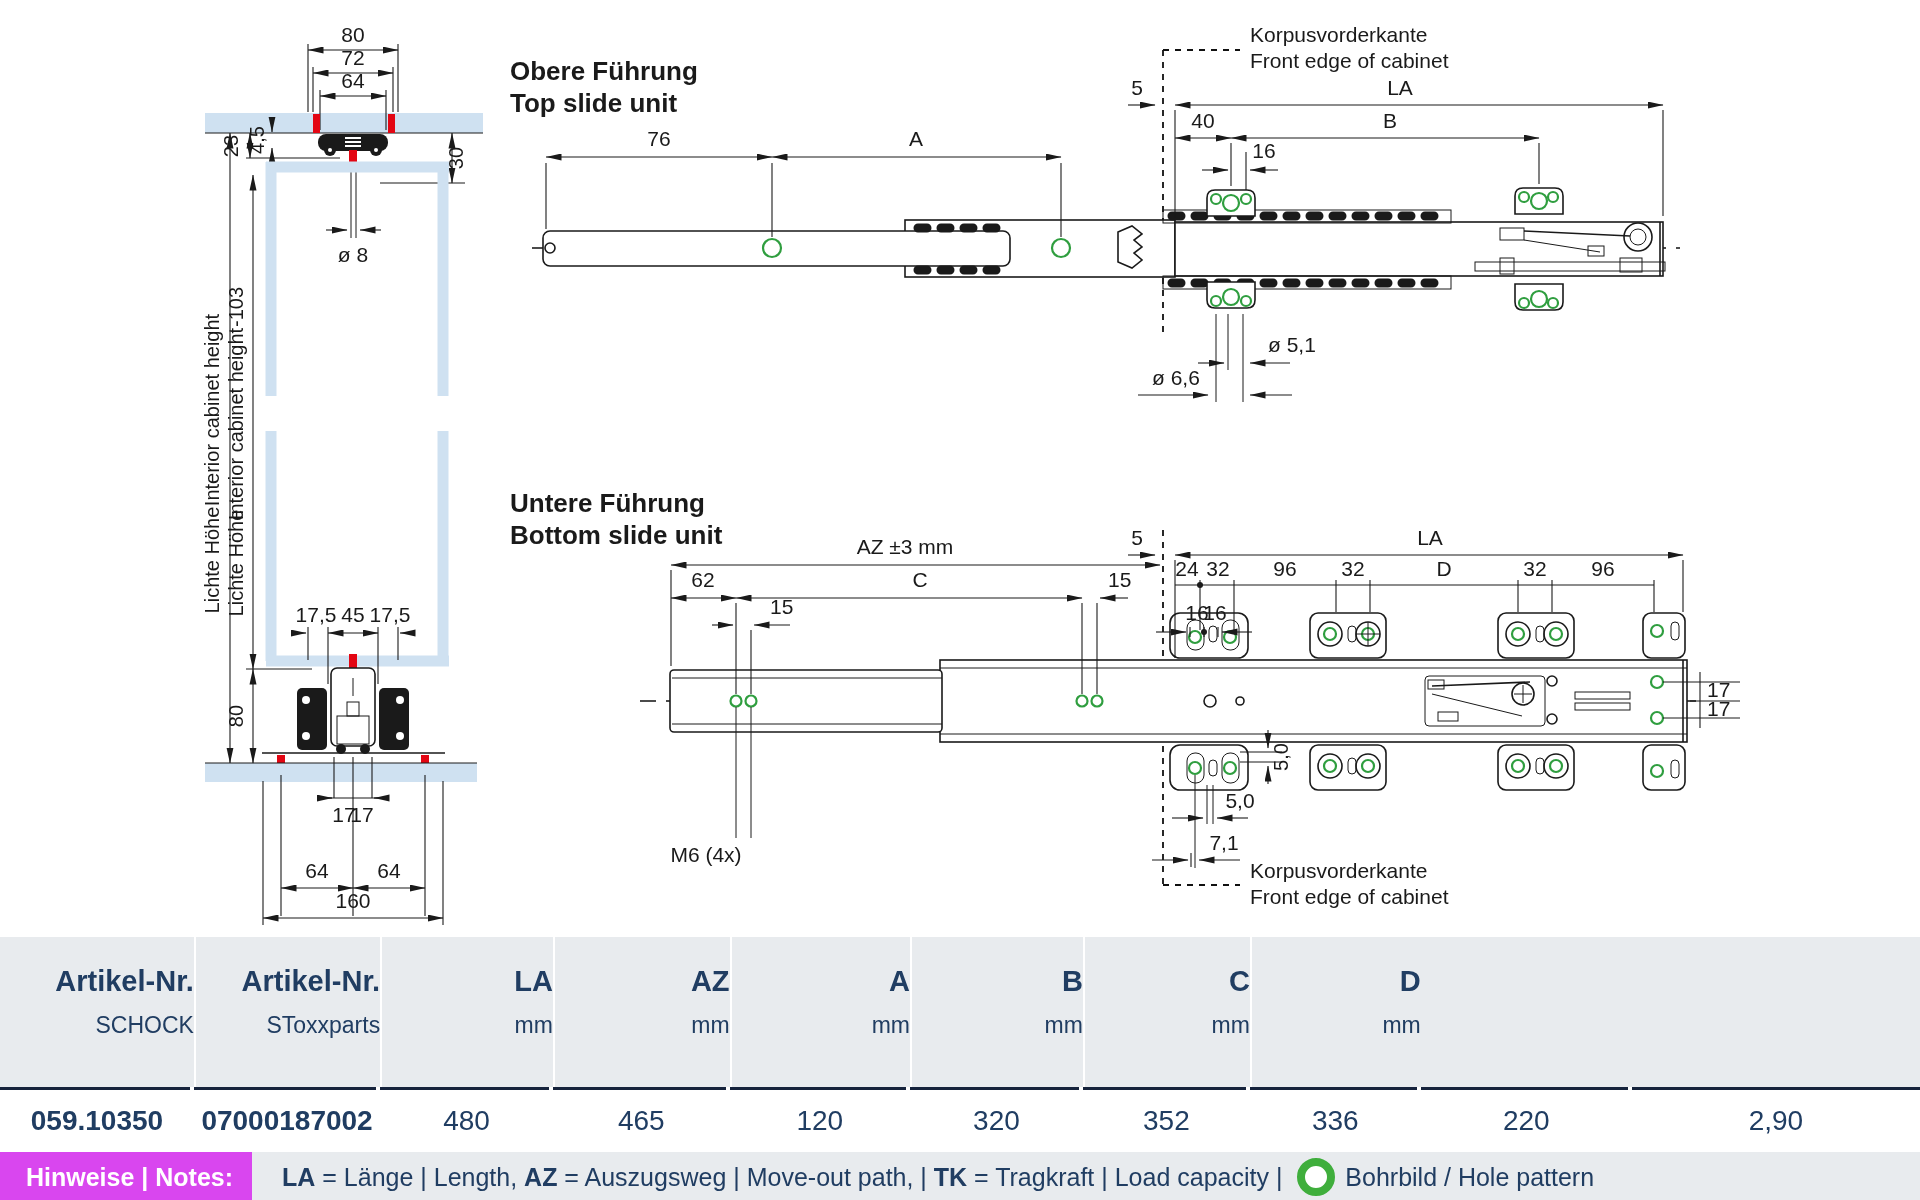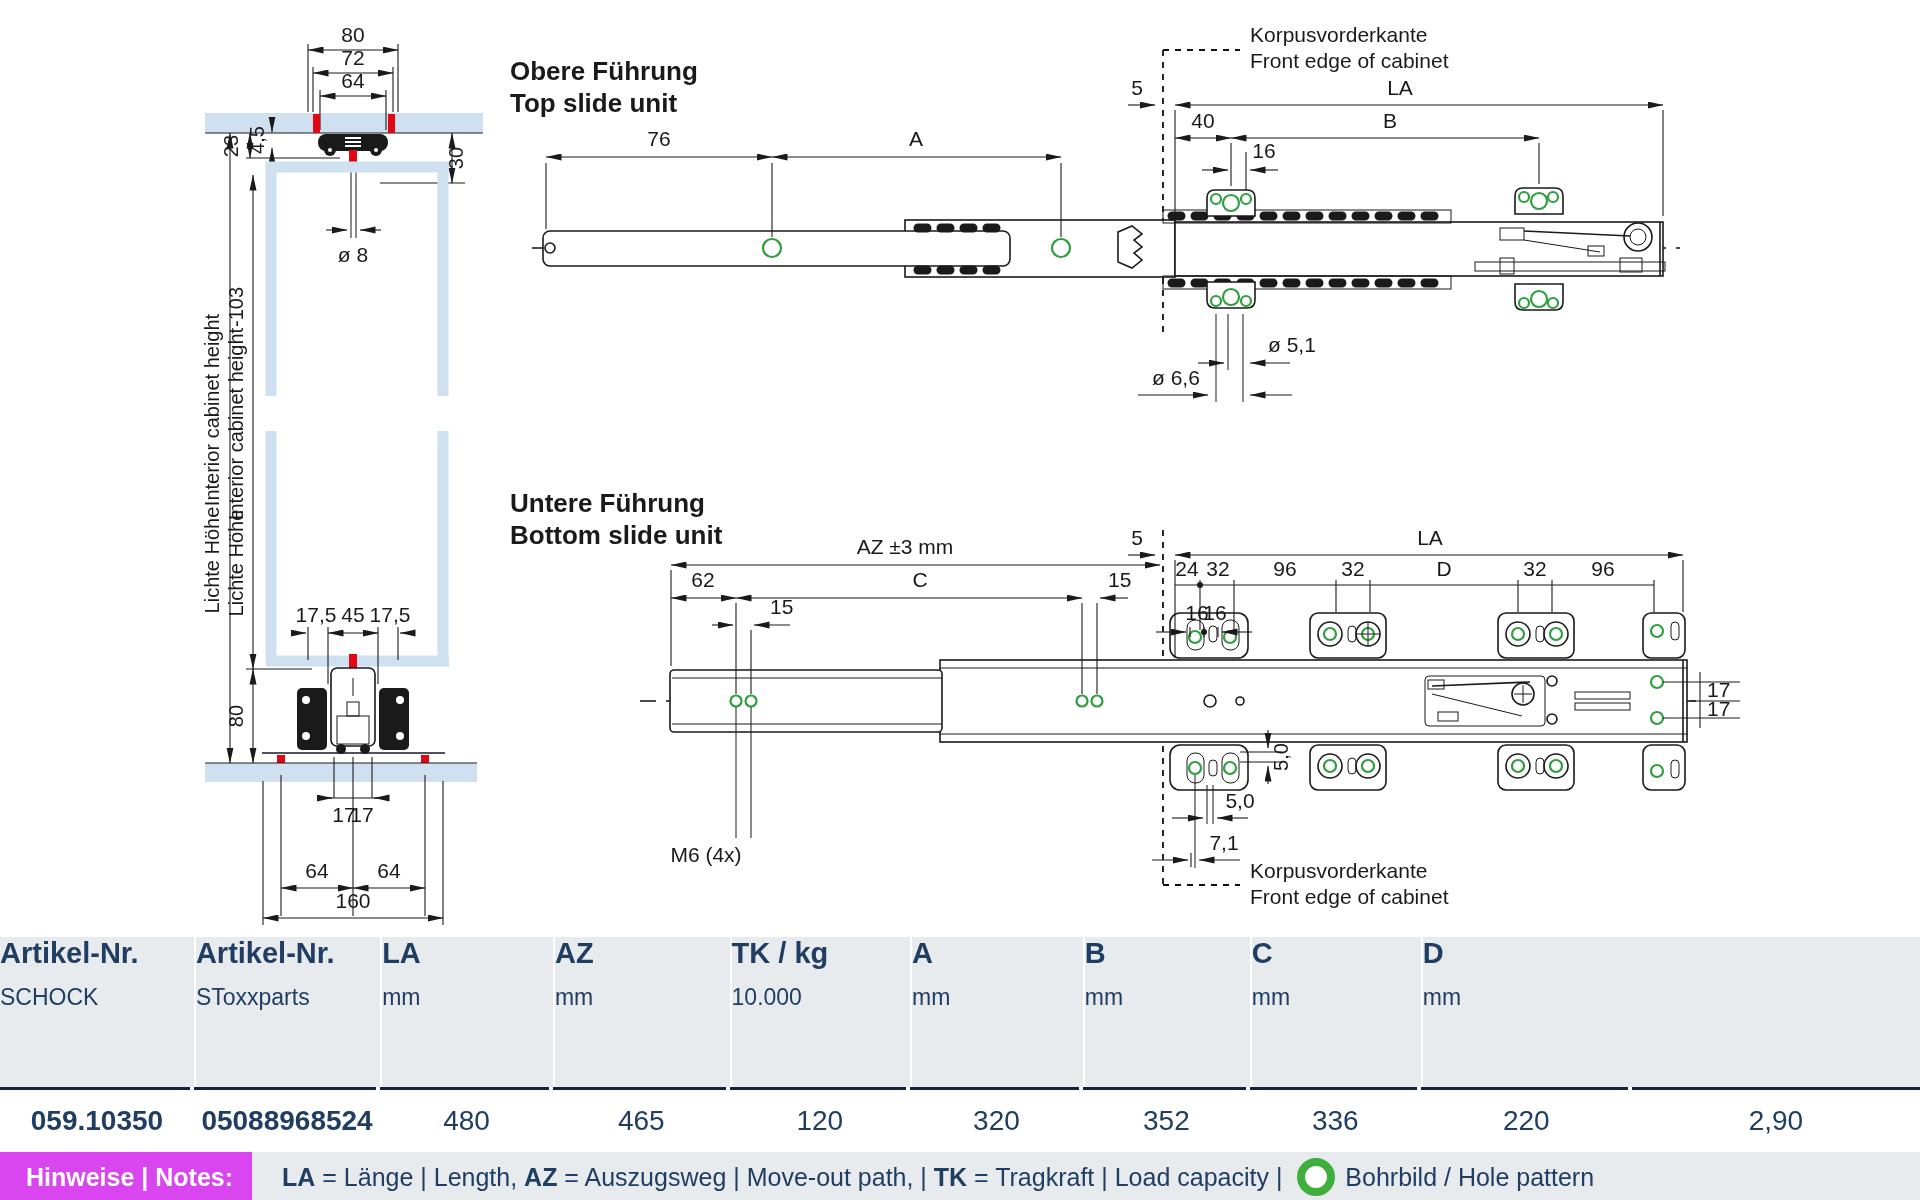--- a/index.html
+++ b/index.html
@@ -22,21 +22,21 @@
   .dark{fill:#1a1a1a;stroke:none;}
   .red{fill:#e30613;stroke:none;}
   .grn{stroke:#2f9e3f;stroke-width:2.2;fill:#fff;}
   .grnf{stroke:#2f9e3f;stroke-width:2.2;fill:none;}
   .dots{stroke:#1a1a1a;stroke-width:9;stroke-dasharray:9 14;stroke-linecap:round;fill:none;}
 
   
   .spec-table{width:1920px;background:#fff;}
   .thead{display:grid;grid-template-columns:10.1% 9.7% 9% 9.2% 9.4% 9% 8.7% 8.9% 11% 15%;
     background:#e8ebee;height:150px;}
-  .thead .col{text-align:left;}
+  .thead .col{text-align:right;padding-top:28px;}
   .thead .col + .col{border-left:2px solid #fff;}
   .h1{font-size:29px;font-weight:bold;color:#203d62;}
   .h2{font-size:23px;color:#203d62;margin-top:14px;}
   .tdivider{display:grid;grid-template-columns:10.1% 9.7% 9% 9.2% 9.4% 9% 8.7% 8.9% 11% 15%;height:3px;background:#fff;}
   .tdivider div{background:#16233c;height:3px;border-right:4px solid #fff;}
   .tdivider div:last-child{border-right:none;}
   .trow{display:grid;grid-template-columns:10.1% 9.7% 9% 9.2% 9.4% 9% 8.7% 8.9% 11% 15%;
     height:62px;background:#fff;align-items:center;}
   .trow .cell{text-align:center;font-size:28px;color:#203d62;}
   .trow .cell.strong{font-weight:bold;}
@@ -481,24 +481,20 @@
       </div>
       <div class="col">
         <div class="h1">LA</div>
         <div class="h2">mm</div>
       </div>
       <div class="col">
         <div class="h1">AZ</div>
         <div class="h2">mm</div>
       </div>
       <div class="col">
-        <div class="h1">TK / kg</div>
-        <div class="h2">10.000</div>
-      </div>
-      <div class="col">
         <div class="h1">A</div>
         <div class="h2">mm</div>
       </div>
       <div class="col">
         <div class="h1">B</div>
         <div class="h2">mm</div>
       </div>
       <div class="col">
         <div class="h1">C</div>
         <div class="h2">mm</div>
@@ -517,21 +513,21 @@
         <div></div>
         <div></div>
         <div></div>
         <div></div>
         <div></div>
         <div></div>
     </div>
 
     <div class="trow">
       <div class="cell strong">059.10350</div>
-      <div class="cell strong">05088968524</div>
+      <div class="cell strong">07000187002</div>
       <div class="cell">480</div>
       <div class="cell">465</div>
       <div class="cell">120</div>
       <div class="cell">320</div>
       <div class="cell">352</div>
       <div class="cell">336</div>
       <div class="cell">220</div>
       <div class="cell">2,90</div>
     </div>
 

